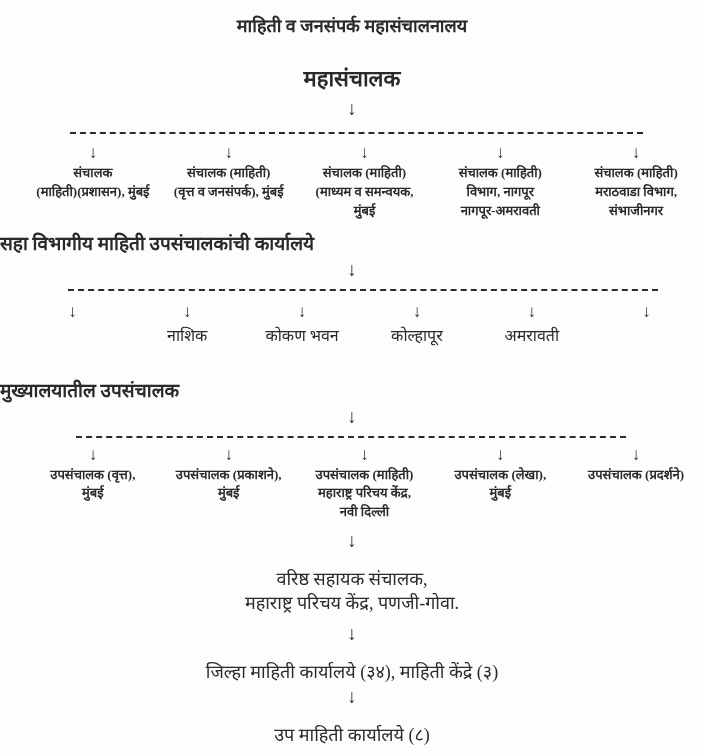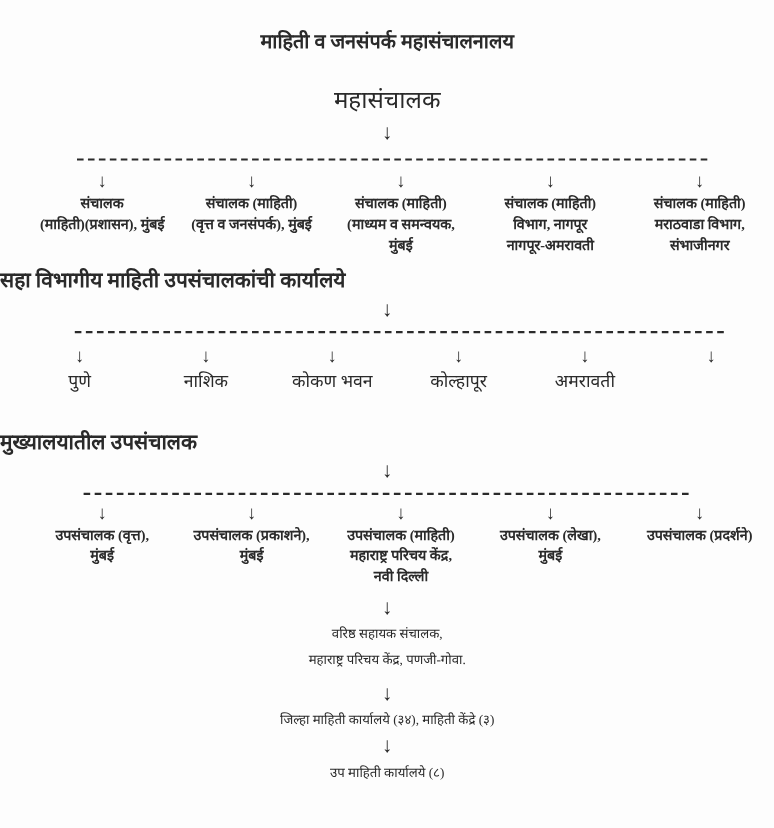--- a/index.html
+++ b/index.html
@@ -3,42 +3,42 @@
 <meta charset="utf-8">
 <style>
   * { margin:0; padding:0; box-sizing:border-box; }
   html,body { width:704px; height:753px; }
   body {
     background:#fdfdfd;
     color:#2a2a2a;
     font-family:"Liberation Serif","DejaVu Serif",serif;
     overflow:hidden;
   }
-  .doc-title { text-align:center; font-weight:bold; font-size:18px; line-height:24px; padding-top:26px; }
-  .h-main   { text-align:center; font-weight:normal; font-size:22px; line-height:30px; margin-top:26px; }
+  .doc-title { text-align:center; font-weight:bold; font-size:18px; line-height:24px; padding-top:14px; }
+  .h-main   { text-align:center; font-weight:bold; font-size:22px; line-height:30px; margin-top:26px; }
   .h-sec    { font-weight:bold; font-size:19px; line-height:26px; }
   .h2 { margin-top:10px; }
   .h3 { margin-top:31px; }
   .arrow-c { text-align:center; font-size:19px; line-height:22px; margin-top:4px; }
   .arrow-c.tight { margin-top:2px; }
   .arrow-c.gap { margin-top:8px; }
   .dash { border-top:2px dashed #2a2a2a; }
   .dash1 { margin-top:12px; margin-left:70px; width:573px; }
   .dash2 { margin-top:8px;  margin-left:68px; width:590px; }
   .dash3 { margin-top:8px;  margin-left:76px; width:550px; }
   .row { display:flex; }
   .row1, .row3 { padding-left:25px; margin-top:8px; }
   .row3 { margin-top:6px; }
   .branch { flex:1 1 0; text-align:center; min-width:0; }
   .branch .arrow, .office .arrow { display:block; font-size:17px; line-height:22px; }
   .branch .bline { font-size:13px; line-height:1.45; white-space:nowrap;font-weight:bold; }
   .row2 { padding-left:15px; margin-top:10px; }
   .office { flex:1 1 0; text-align:center; min-width:0; }
   .office .name { font-size:16px; line-height:22px; margin-top:2px; white-space:nowrap; }
-  .chain-node { text-align:center; font-size:12px; line-height:24px; }
+  .chain-node { text-align:center; font-size:18px; line-height:24px;margin-top:15px; }
 </style>
 </head>
 <body>
 
 <div>
 
   <div class="doc-title">माहिती व जनसंपर्क महासंचालनालय</div>
 
   <div class="h-main">महासंचालक</div>
   <div class="arrow-c">↓</div>
@@ -75,21 +75,20 @@
     </div>
   </div>
 
   <div class="h-sec h2">सहा विभागीय माहिती उपसंचालकांची कार्यालये</div>
   <div class="arrow-c tight">↓</div>
   <div class="dash dash2"></div>
 
   <div class="row row2">
     <div class="office">
       <span class="arrow">↓</span>
-      <div class="name">पुणे</div>
     </div>
     <div class="office">
       <span class="arrow">↓</span>
       <div class="name">नाशिक</div>
     </div>
     <div class="office">
       <span class="arrow">↓</span>
       <div class="name">कोकण भवन</div>
     </div>
     <div class="office">

